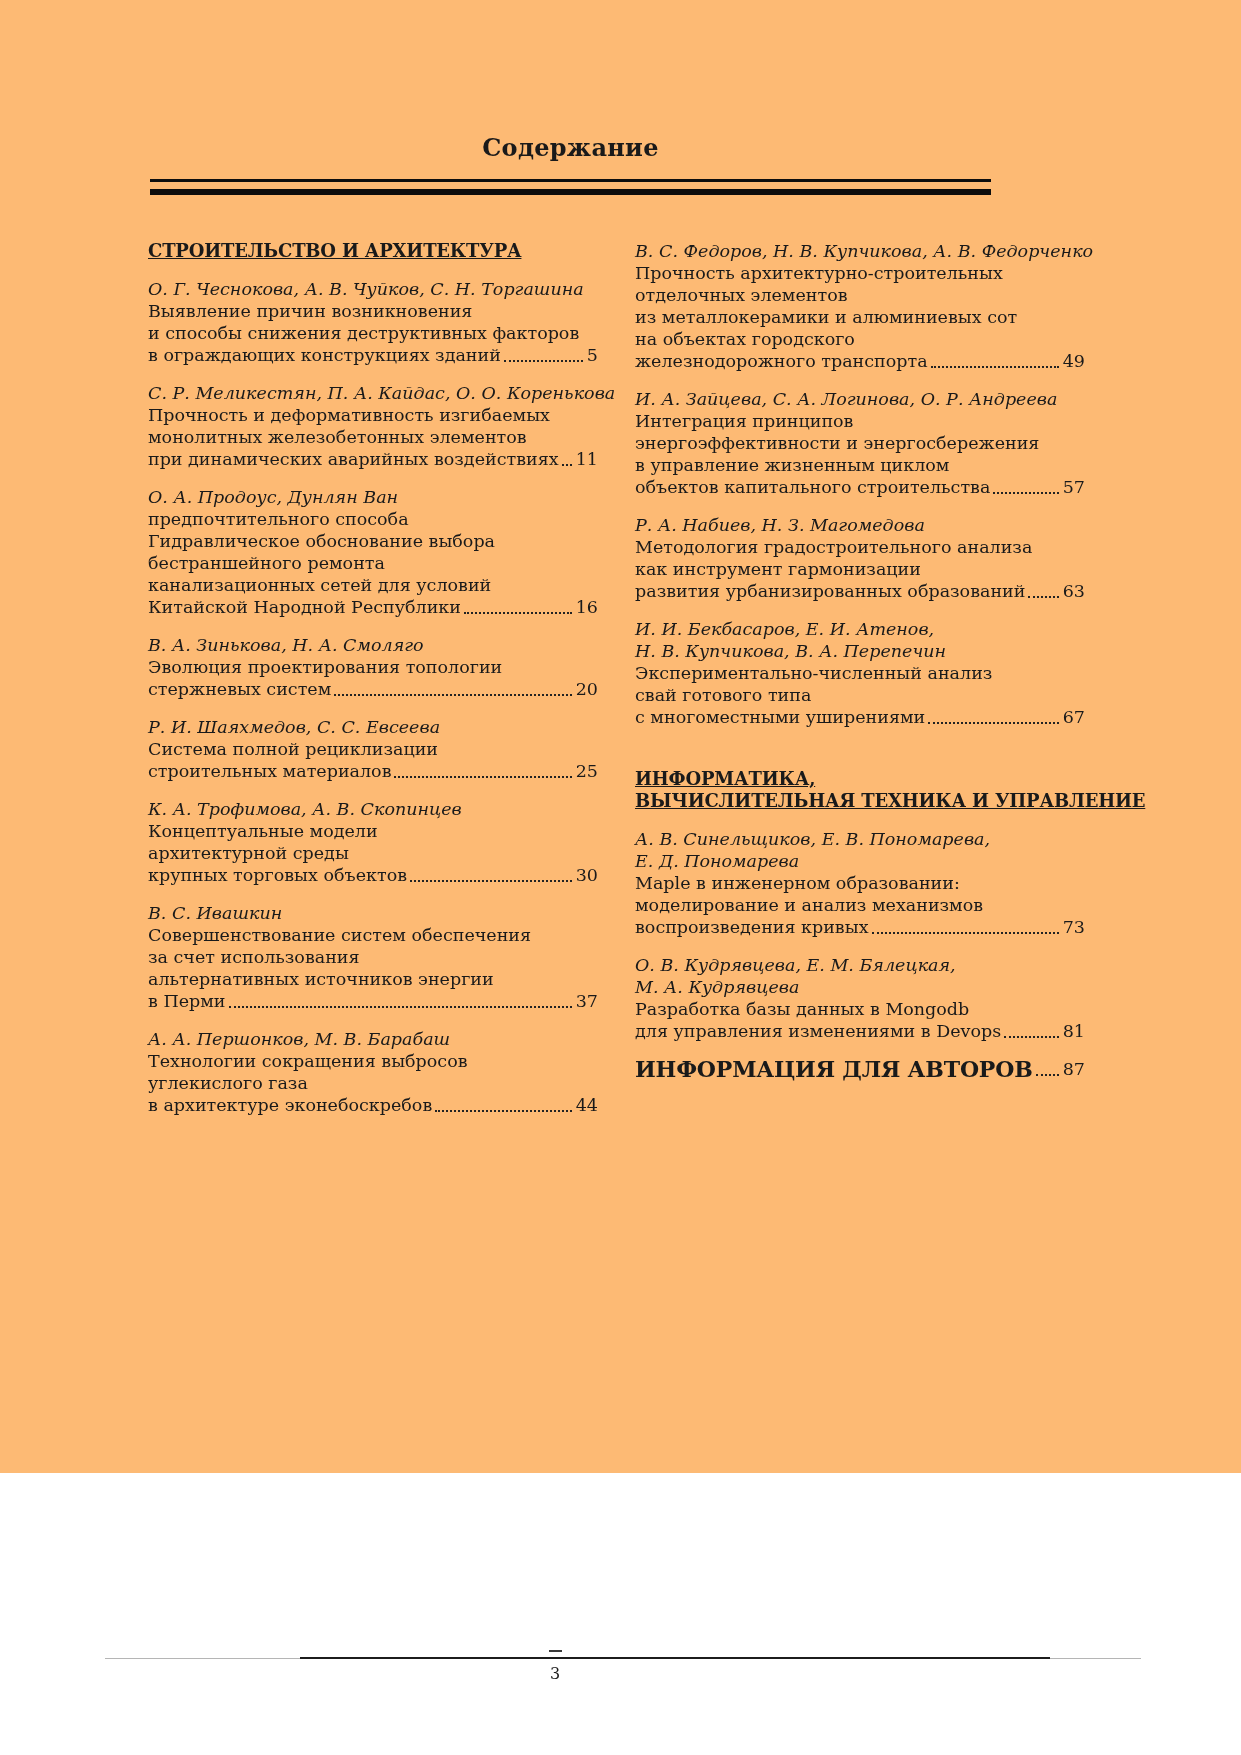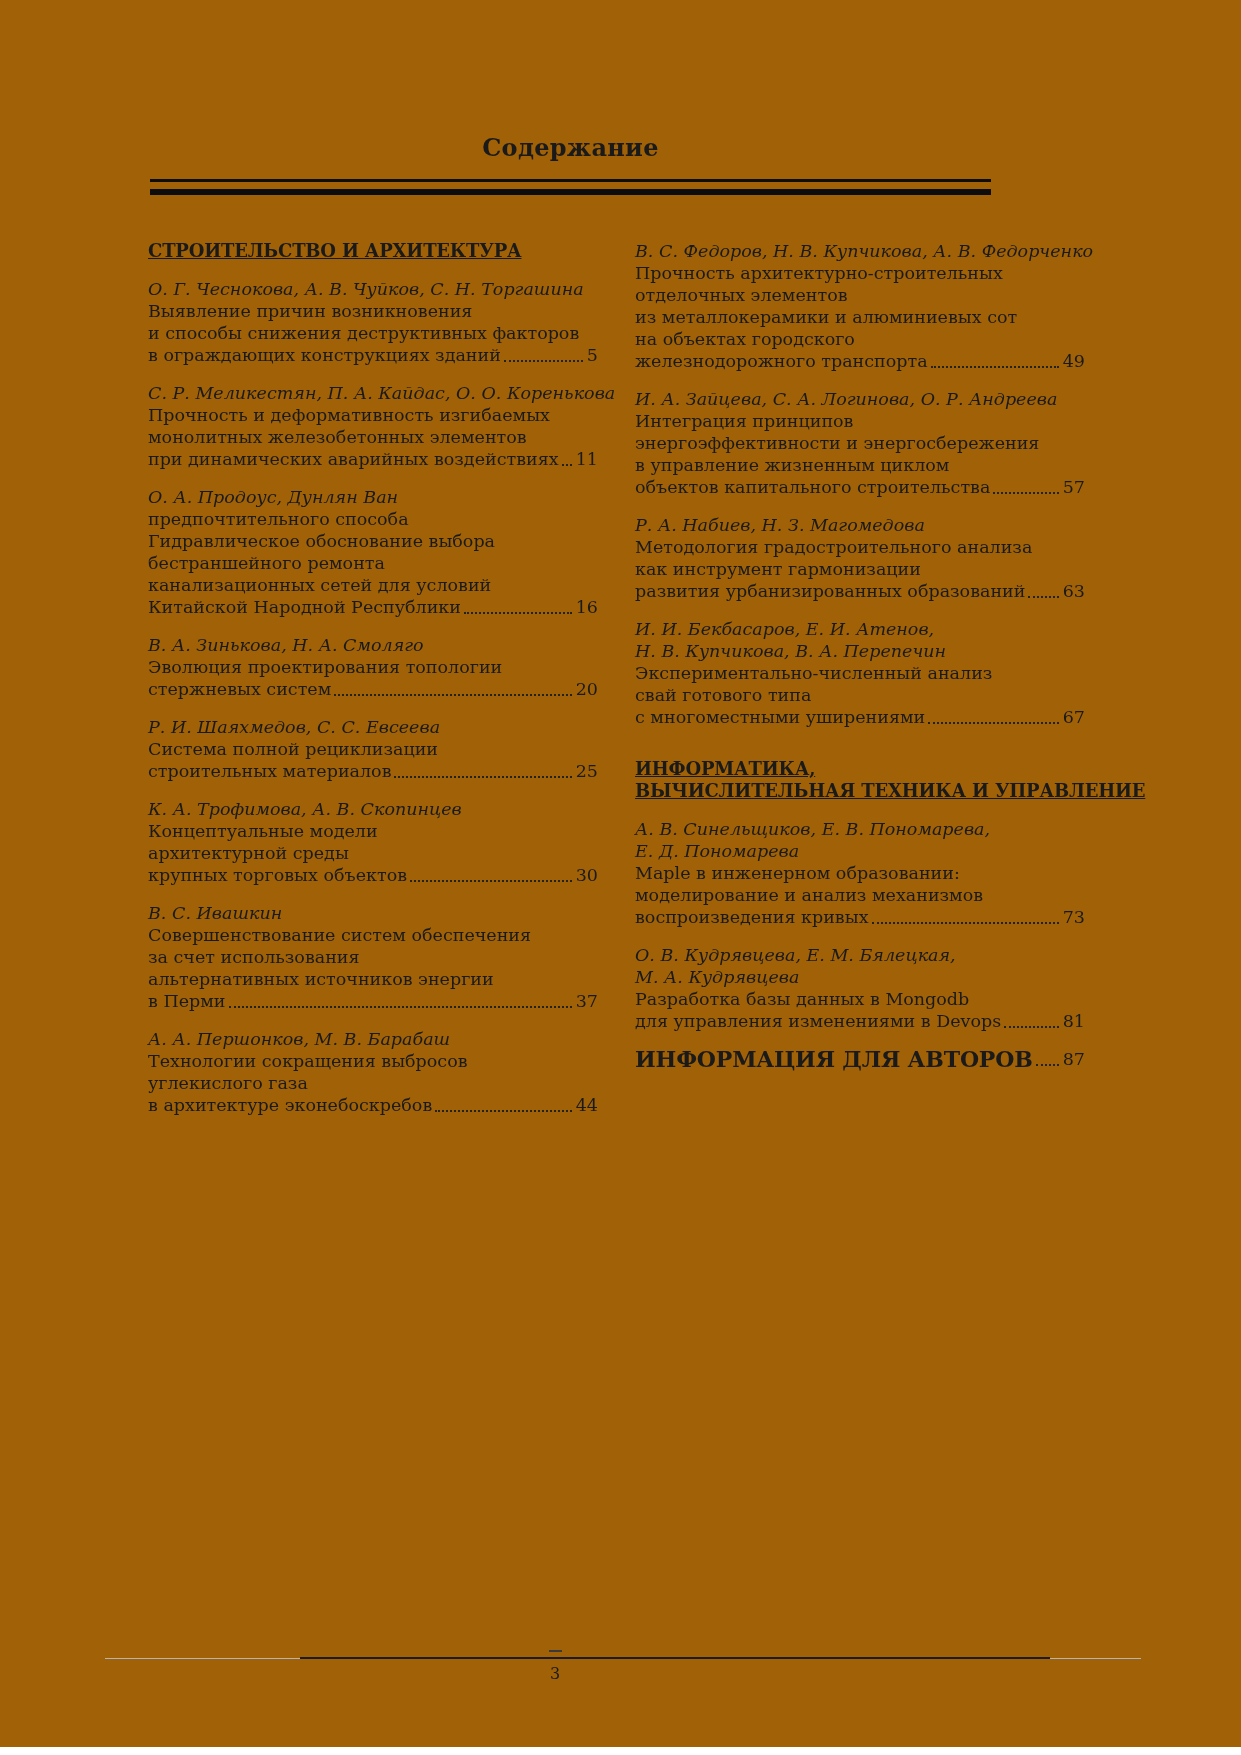--- a/index.html
+++ b/index.html
@@ -3,21 +3,21 @@
 <meta charset="utf-8">
 <style>
   html, body { margin: 0; padding: 0; }
   body {
     width: 1241px; height: 1755px;
     background: #ffffff;
     font-family: "DejaVu Serif", "Liberation Serif", serif;
     color: #1a1a1a;
     overflow: hidden;
   }
-  .page { position: relative; width: 1241px; height: 1747px; background: #a16207; }
+  .page { position: relative; width: 1241px; height: 1473px; background: #fdba74; }
 
   
   .header-band { position: absolute; top: 0; left: 150px; width: 841px; }
   .page-title {
     padding-top: 133px;
     text-align: center;
     font-size: 24px;
     font-weight: 700;
     letter-spacing: 0.3px;
   }
@@ -33,21 +33,21 @@
 
   .section-heading {
     font-weight: 700;
     font-size: 18px;
     line-height: 22px;
     letter-spacing: -0.2px;
     margin-bottom: 16px;
     white-space: nowrap;
     text-decoration: underline;
   }
-  .entry + .section-heading { margin-top: 30px; }
+  .entry + .section-heading { margin-top: 40px; }
 
   .entry { margin-bottom: 16px; }
   .entry + .bold-entry { margin-top: 14px; }
 
   .authors-line {
     font-style: italic;
     font-size: 17.5px;
     line-height: 22px;
     white-space: nowrap;
   }

